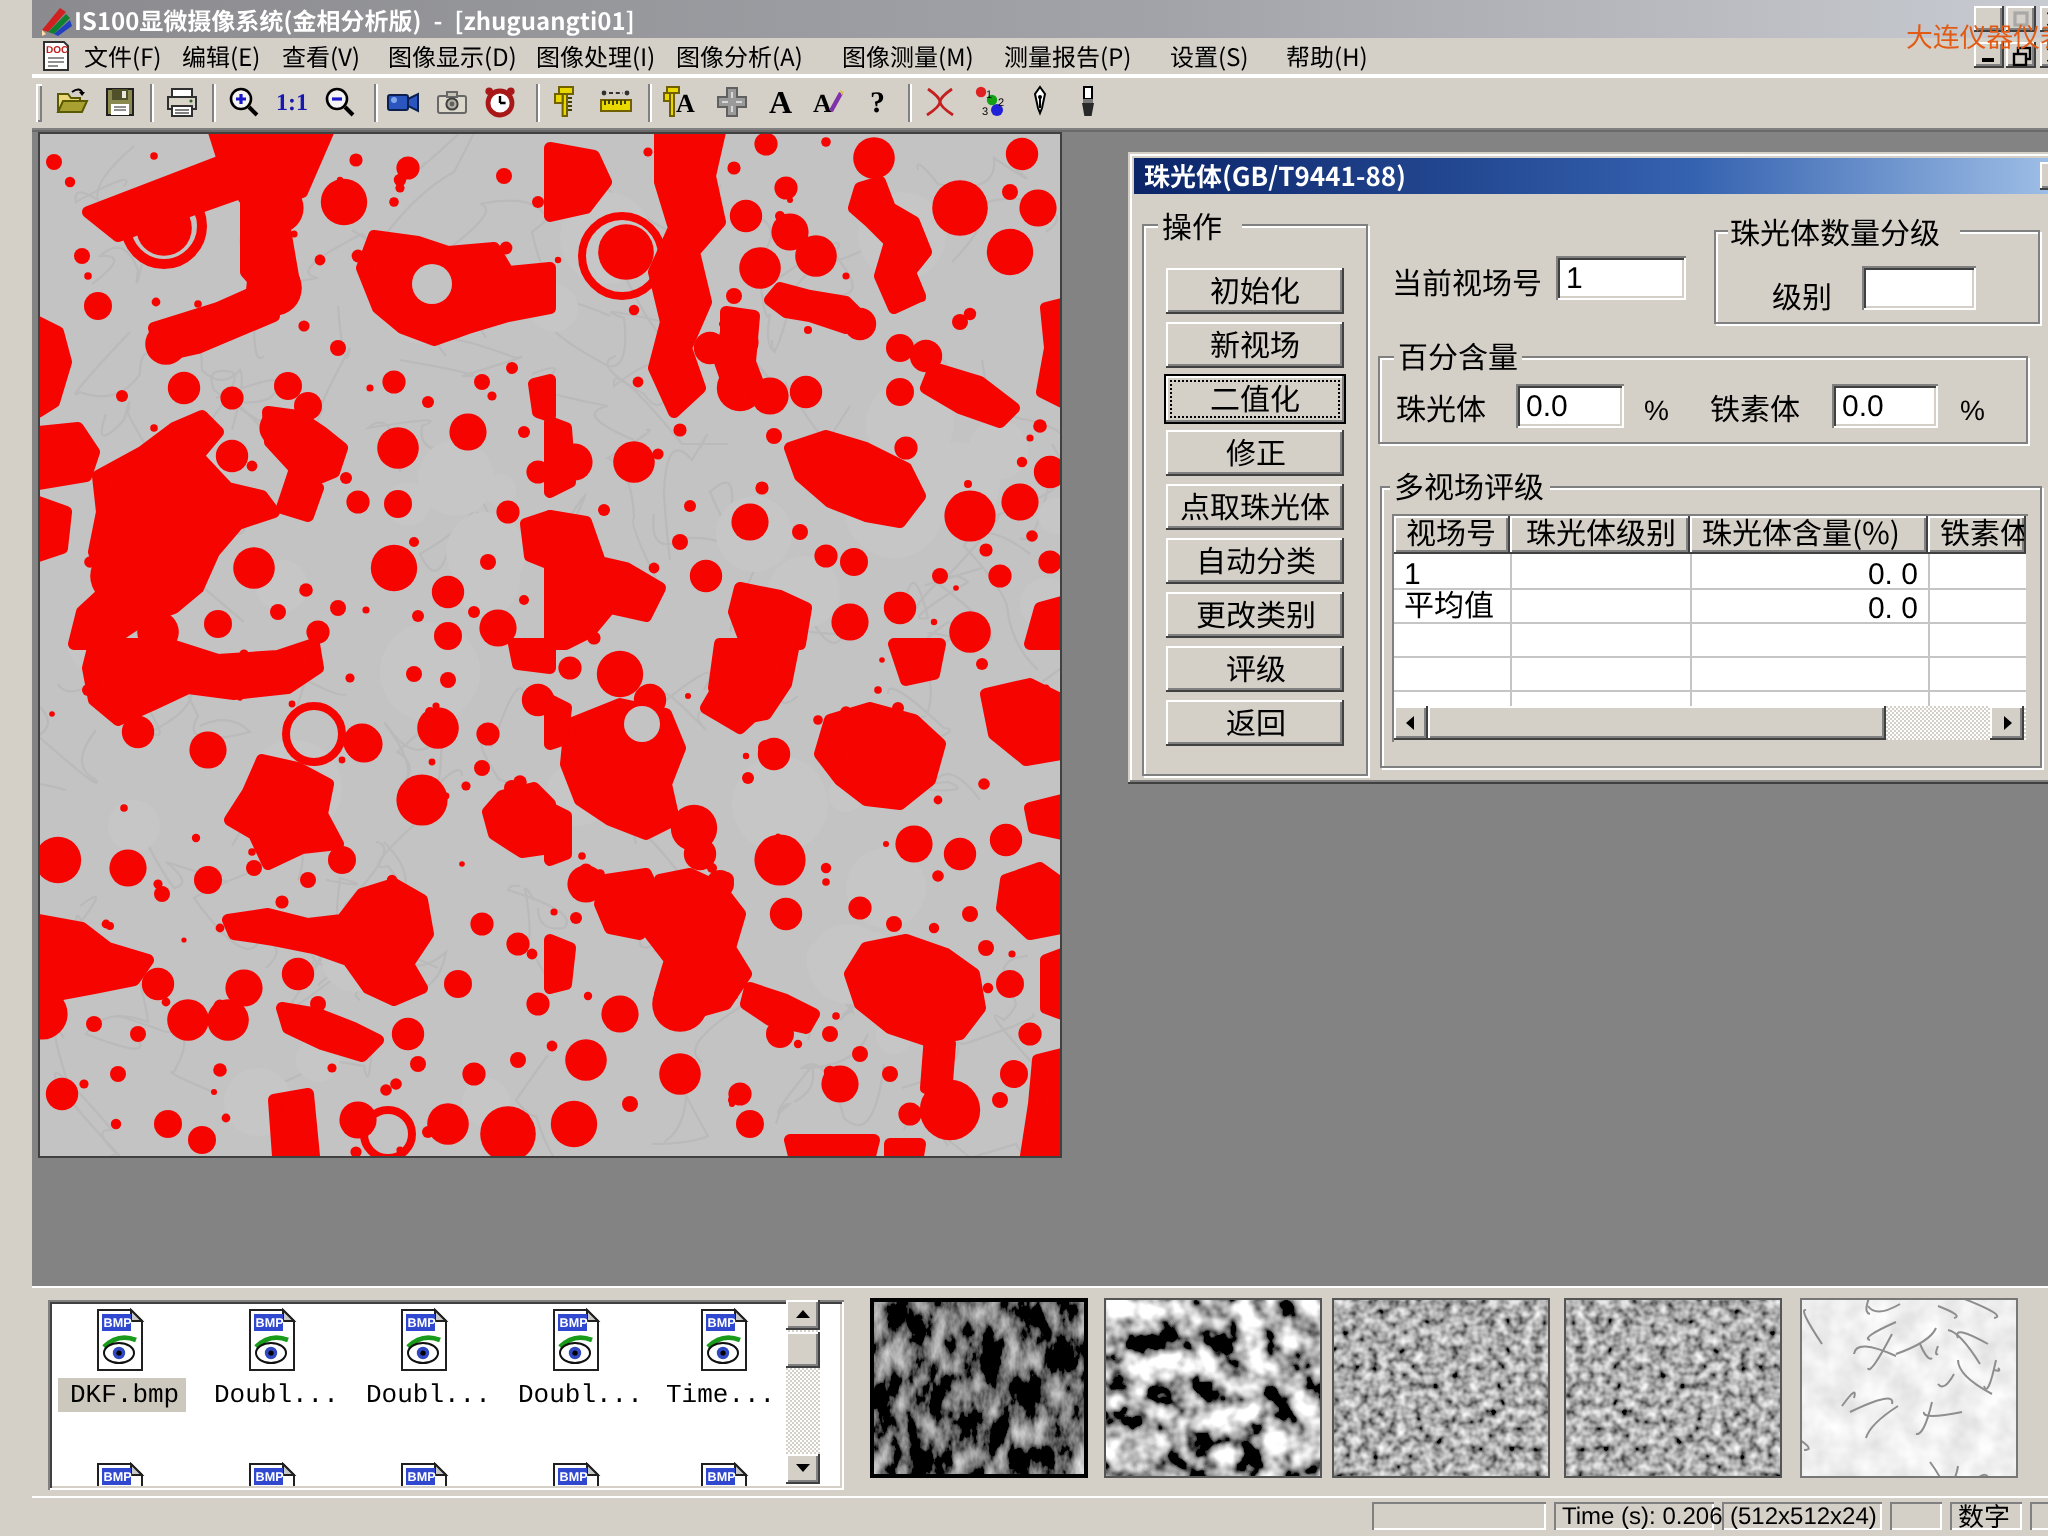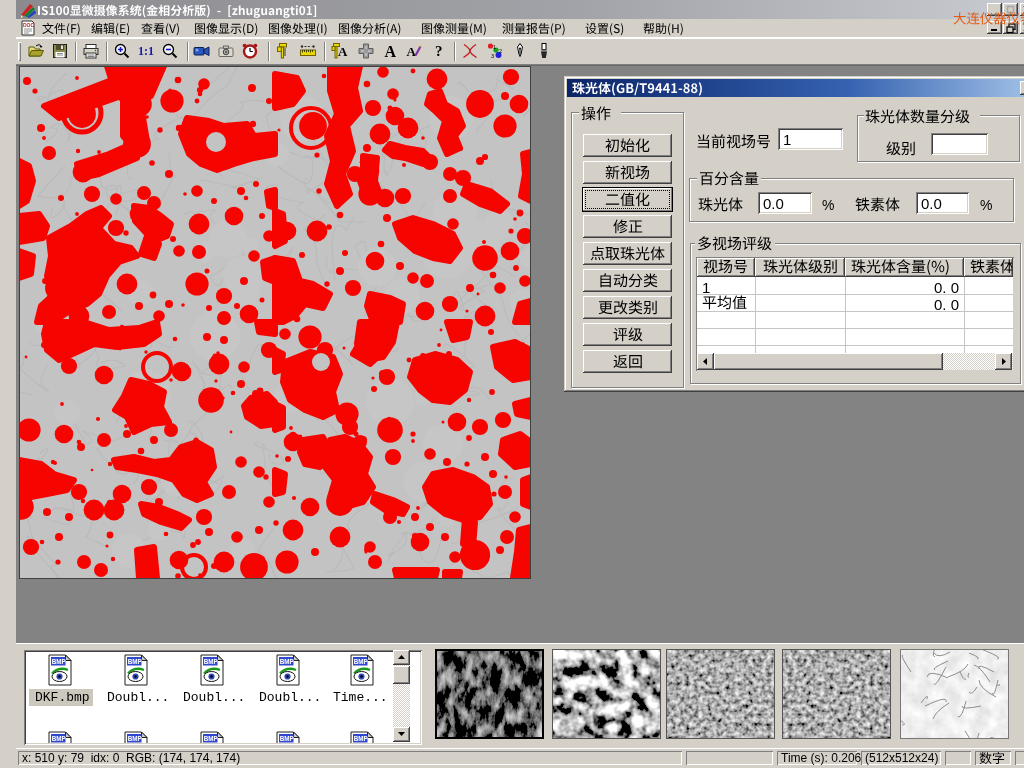--- a/index.html
+++ b/index.html
@@ -959,21 +959,20 @@
           <path d="M68 42 q3 4 8 -5"></path>
           <path d="M2 5 q-4 -1 8 17"></path>
           <path d="M65 29 q-2 2 -6 -7"></path>
           <path d="M33 34 q1 4 12 -17"></path>
           <path d="M34 20 q-5 -1 13 -9"></path>
           <path d="M76 9 q5 -1 -8 -6"></path>
         </g>
       </svg>
   </div>
   <div id="status" class="abs">
-    <div class="spanel" style="left:2px;width:664px">x: 510 y: 79  idx: 0  RGB: (174, 174, 174)</div>
     <div class="spanel" style="left:670px;width:87px"></div>
     <div class="spanel" style="left:761px;width:80px">Time (s): 0.206</div>
     <div class="spanel" style="left:845px;width:80px">(512x512x24)</div>
     <div class="spanel" style="left:929px;width:26px"></div>
     <div class="spanel" style="left:959px;width:36px"></div>
     <div class="spanel" style="left:999px;width:23px"></div>
   </div>
   <svg width="0" height="0" style="position:absolute">
       <defs>
         <path id="g49b" d="M91 0H239V741H91Z"></path>

